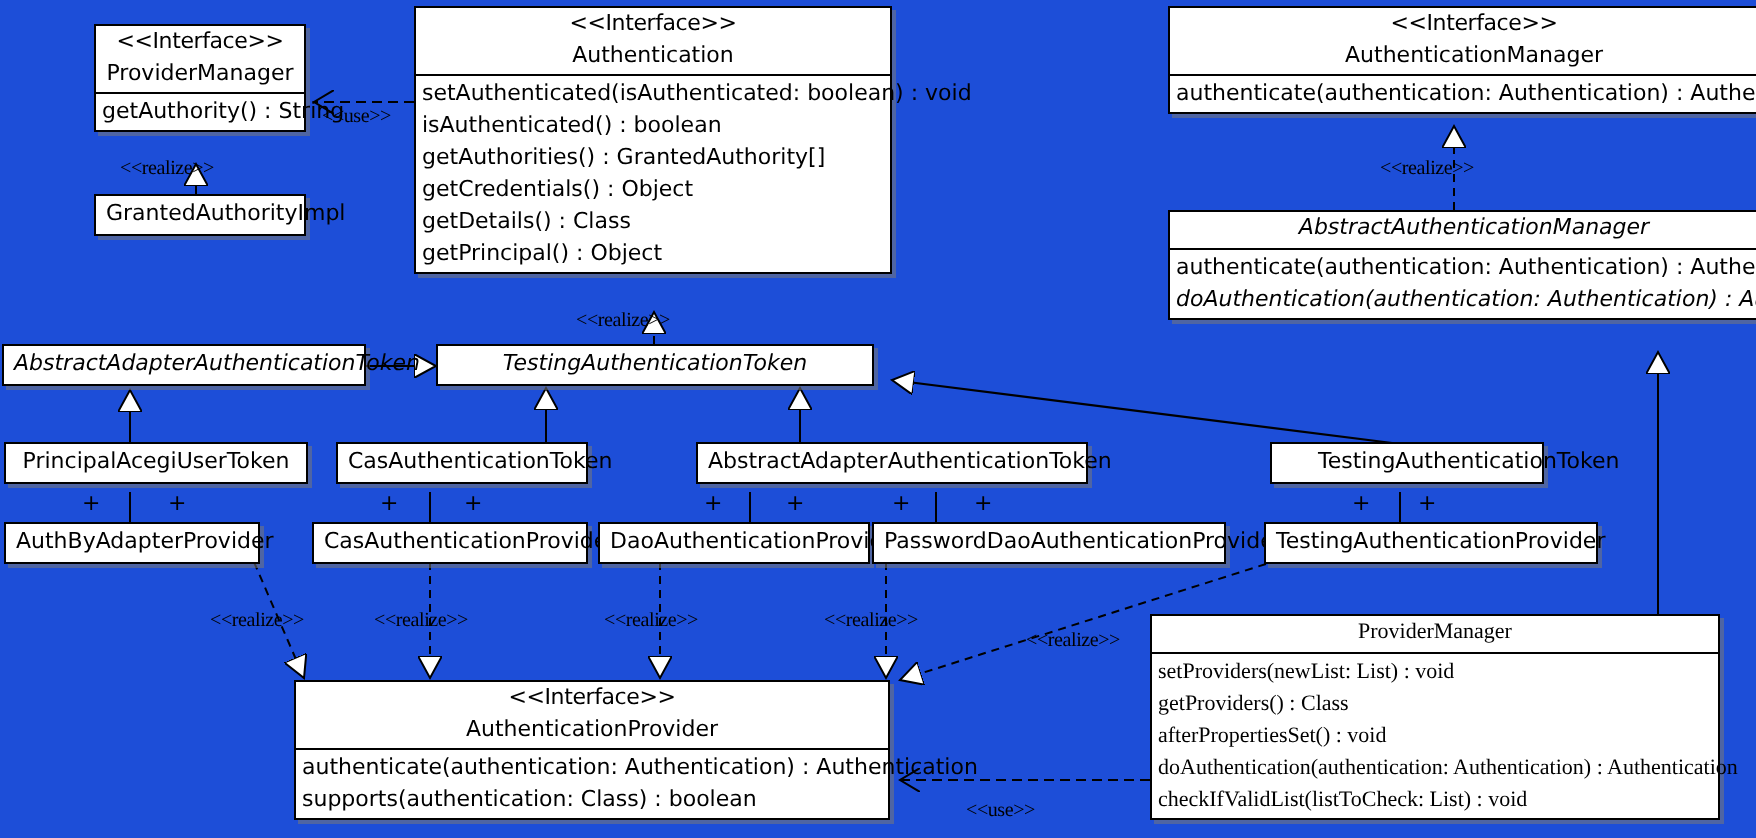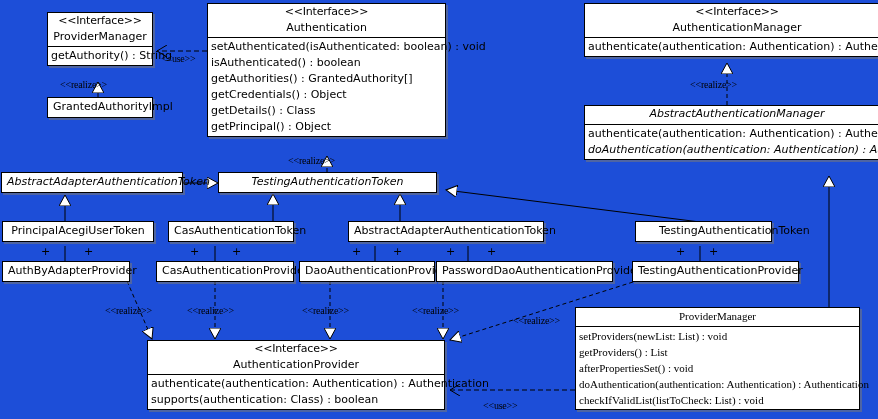--- a/index.html
+++ b/index.html
@@ -307,21 +307,21 @@
       <span class="op">supports(authentication: Class) : boolean</span>
     </div>
   </div>
 
   <div class="uml-box" style="left:575px; top:307px; width:285px;font-family:Liberation Serif, serif;">
     <div class="uml-head bordered">
       <span class="cls-name compact">ProviderManager</span>
     </div>
     <div class="uml-ops">
       <span class="op">setProviders(newList: List) : void</span>
-      <span class="op">getProviders() : List</span>
+      <span class="op">getProviders() : Class</span>
       <span class="op">afterPropertiesSet() : void</span>
       <span class="op">doAuthentication(authentication: Authentication) : Authentication</span>
       <span class="op">checkIfValidList(listToCheck: List) : void</span>
     </div>
   </div>
 
   <span class="lbl" style="left:161px; top:53px;">&lt;&lt;use&gt;&gt;</span>
 
   <span class="lbl" style="left:60px; top:79px;">&lt;&lt;realize&gt;&gt;</span>
 

